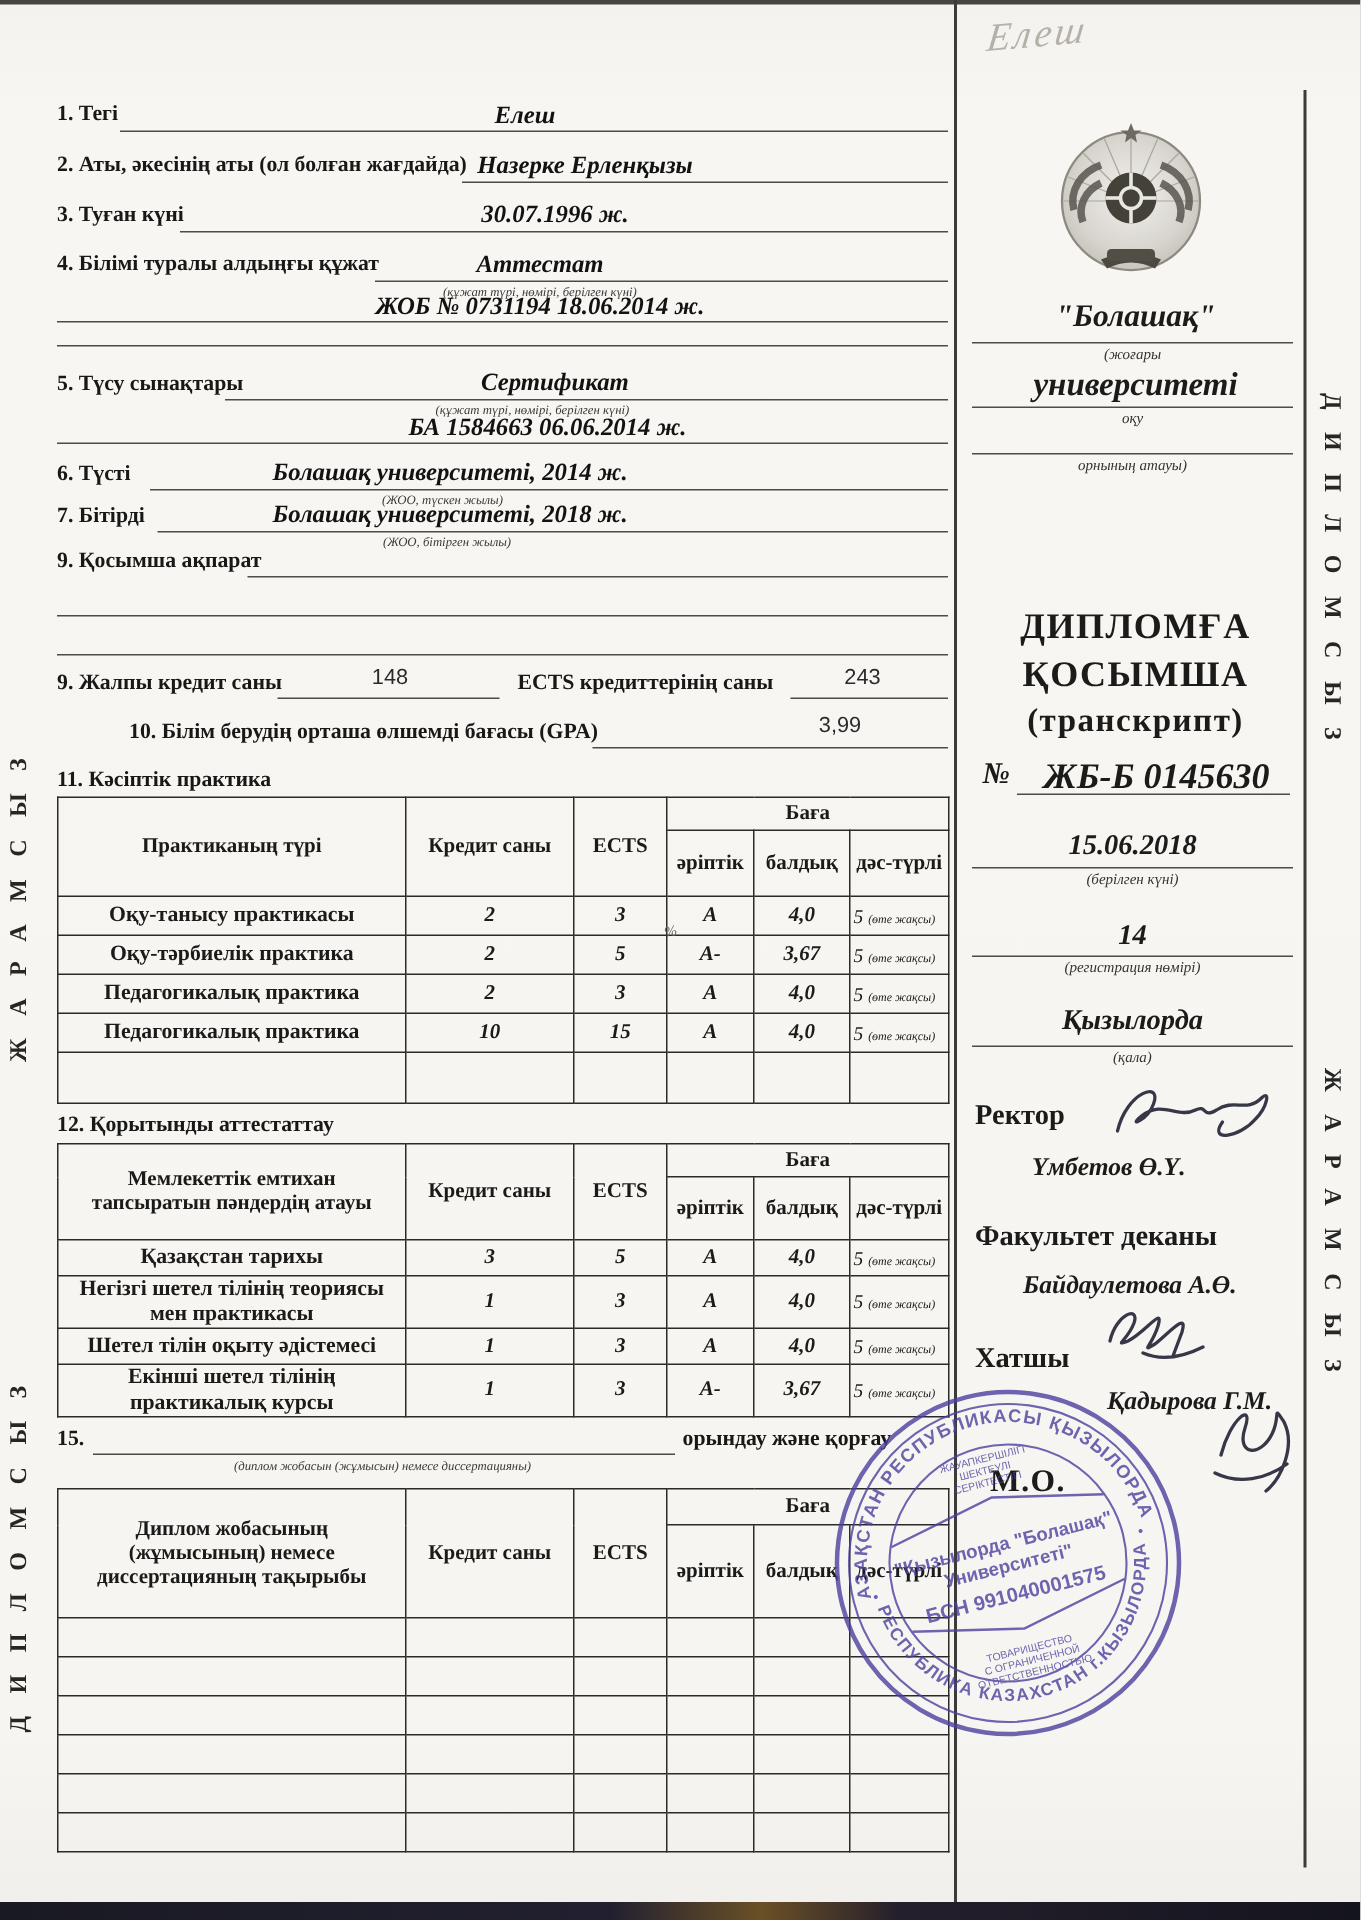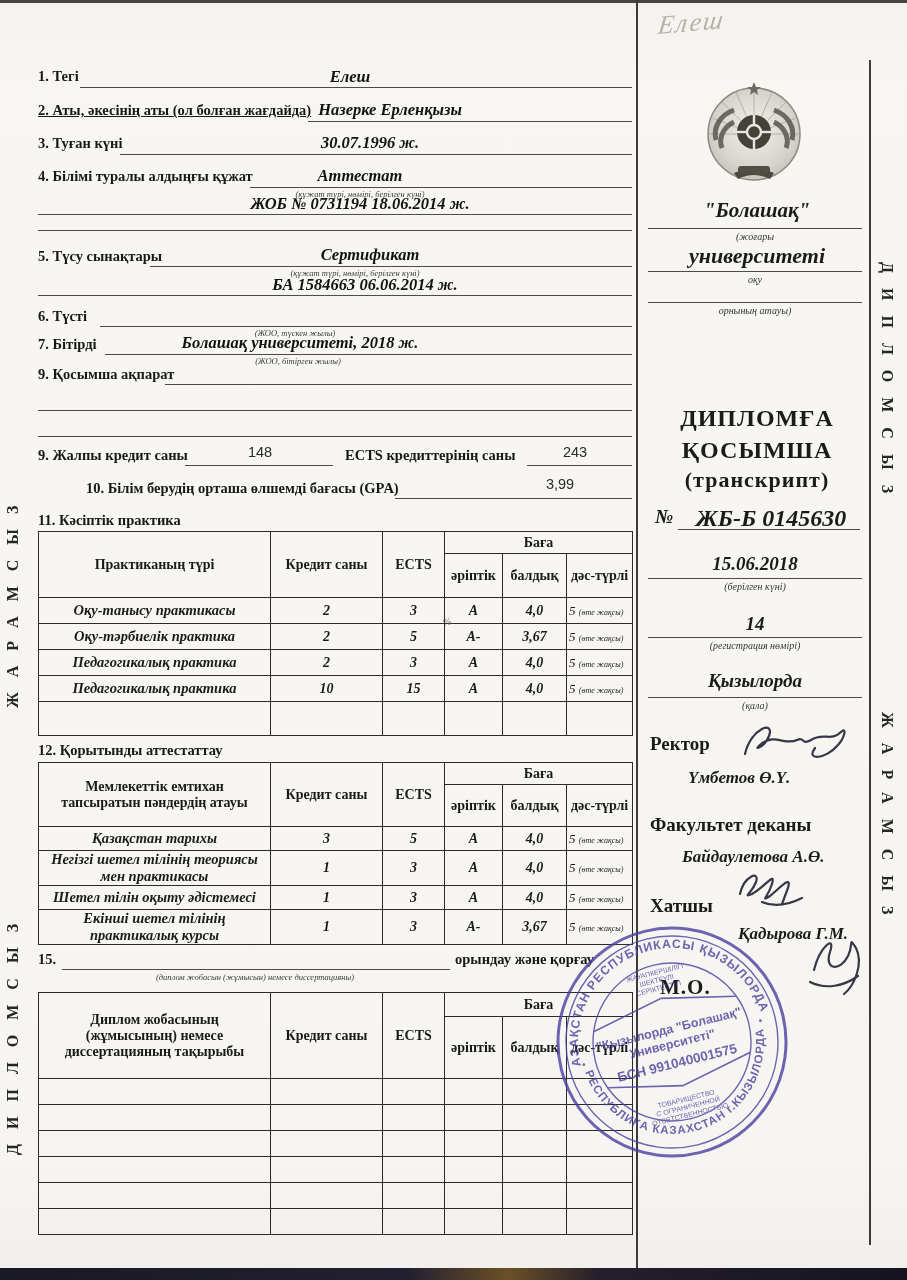--- a/index.html
+++ b/index.html
@@ -18,21 +18,21 @@
   .plain{font-family:"Liberation Sans",sans-serif;font-size:14.5px;text-align:center;color:#2a2a2a;}
   .cap{font-style:italic;font-size:8.5px;text-align:center;color:#3a3a38;white-space:nowrap;}
   .uline{border-bottom:1.3px solid #4c4b47;height:0;}
   
   .vtext{writing-mode:vertical-rl;font-weight:bold;font-size:16px;letter-spacing:15px;color:#262624;white-space:nowrap;}
   .vflip{transform:rotate(180deg);}
   
   table.doc{position:absolute;border-collapse:collapse;table-layout:fixed;}
   table.doc th,table.doc td{border:1.4px solid #2b2a28;padding:0 2px;overflow:hidden;}
   table.doc th{font-weight:bold;font-size:14px;text-align:center;color:#1a1a19;}
-  td.cname{font-style:italic;font-weight:bold;font-size:14.5px;text-align:center;}
+  td.cname{font-weight:bold;font-size:14.5px;text-align:center;}
   td.cnum{font-style:italic;font-weight:bold;font-size:14px;text-align:center;}
   td.ctrad{font-style:italic;font-size:13px;text-align:left;padding-left:4px;white-space:nowrap;}
   td.ctrad small{font-size:8px;font-style:italic;}
   .l2{display:block;}
   .l2:empty{display:none;}
   
   .rc{text-align:center;}
   .rbig{font-weight:bold;font-size:24px;letter-spacing:1px;white-space:nowrap;}
   .rval{font-weight:bold;font-style:italic;font-size:19px;white-space:nowrap;}
   .rcap{font-style:italic;font-size:10px;color:#333;white-space:nowrap;}
@@ -56,21 +56,21 @@
   <div class="abs vtext vflip" style="left:4px;top:268px;height:440px;">ЖАРАМСЫЗ</div>
   <div class="abs vtext vflip" style="left:4px;top:715px;height:440px;">ДИПЛОМСЫЗ</div>
 
   <div class="abs vtext" style="left:878px;top:262px;height:440px;">ДИПЛОМСЫЗ</div>
   <div class="abs vtext" style="left:878px;top:712px;height:400px;">ЖАРАМСЫЗ</div>
 
   <div class="abs lbl" style="left:38px;top:68px;">1. Тегі</div>
   <div class="abs uline" style="left:80px;top:87px;width:552px;"></div>
   <div class="abs val" style="left:270px;top:67px;width:160px;">Елеш</div>
 
-  <div class="abs lbl" style="left:38px;top:102px;text-decoration:underline;">2. Аты, әкесінің аты (ол болған жағдайда)</div>
+  <div class="abs lbl" style="left:38px;top:102px;">2. Аты, әкесінің аты (ол болған жағдайда)</div>
   <div class="abs uline" style="left:308px;top:121px;width:324px;"></div>
   <div class="abs val" style="left:300px;top:100px;width:180px;">Назерке Ерленқызы</div>
 
   <div class="abs lbl" style="left:38px;top:135px;">3. Туған күні</div>
   <div class="abs uline" style="left:120px;top:154px;width:512px;"></div>
   <div class="abs val" style="left:280px;top:133px;width:180px;">30.07.1996 ж.</div>
 
   <div class="abs lbl" style="left:38px;top:168px;">4. Білімі туралы алдыңғы құжат</div>
   <div class="abs uline" style="left:250px;top:187px;width:382px;"></div>
   <div class="abs val" style="left:275px;top:166px;width:170px;">Аттестат</div>
@@ -81,20 +81,21 @@
 
   <div class="abs lbl" style="left:38px;top:248px;">5. Түсу сынақтары</div>
   <div class="abs uline" style="left:150px;top:266px;width:482px;"></div>
   <div class="abs val" style="left:285px;top:245px;width:170px;">Сертификат</div>
   <div class="abs cap" style="left:245px;top:268px;width:220px;">(құжат түрі, нөмірі, берілген күні)</div>
   <div class="abs uline" style="left:38px;top:295px;width:594px;"></div>
   <div class="abs val" style="left:240px;top:275px;width:250px;">БА 1584663 06.06.2014 ж.</div>
 
   <div class="abs lbl" style="left:38px;top:308px;">6. Түсті</div>
   <div class="abs uline" style="left:100px;top:326px;width:532px;"></div>
+  <div class="abs val" style="left:160px;top:305px;width:280px;">Болашақ университеті, 2014 ж.</div>
   <div class="abs cap" style="left:185px;top:328px;width:220px;">(ЖОО, түскен жылы)</div>
 
   <div class="abs lbl" style="left:38px;top:336px;">7. Бітірді</div>
   <div class="abs uline" style="left:105px;top:354px;width:527px;"></div>
   <div class="abs val" style="left:160px;top:333px;width:280px;">Болашақ университеті, 2018 ж.</div>
   <div class="abs cap" style="left:188px;top:356px;width:220px;">(ЖОО, бітірген жылы)</div>
 
   <div class="abs lbl" style="left:38px;top:366px;">9. Қосымша ақпарат</div>
   <div class="abs uline" style="left:165px;top:384px;width:467px;"></div>
   <div class="abs uline" style="left:38px;top:410px;width:594px;"></div>

